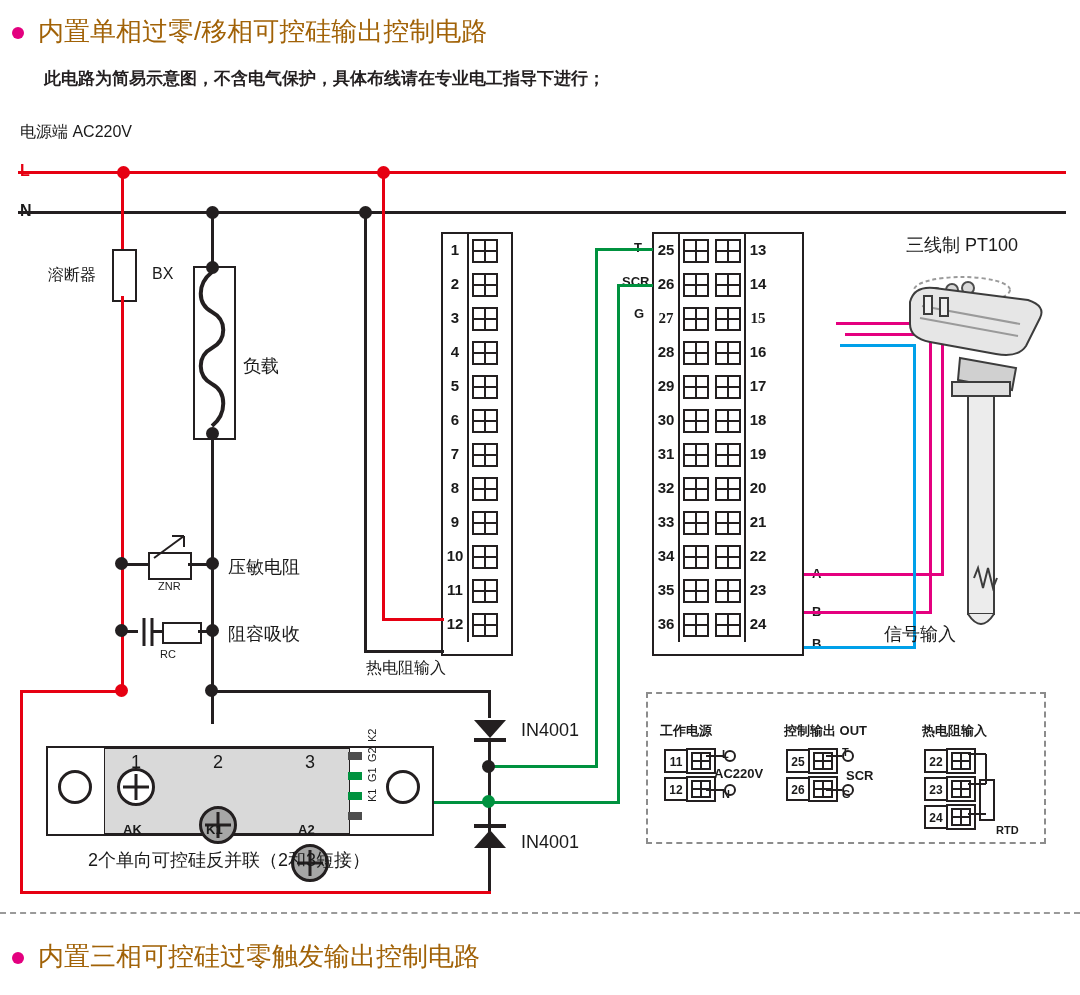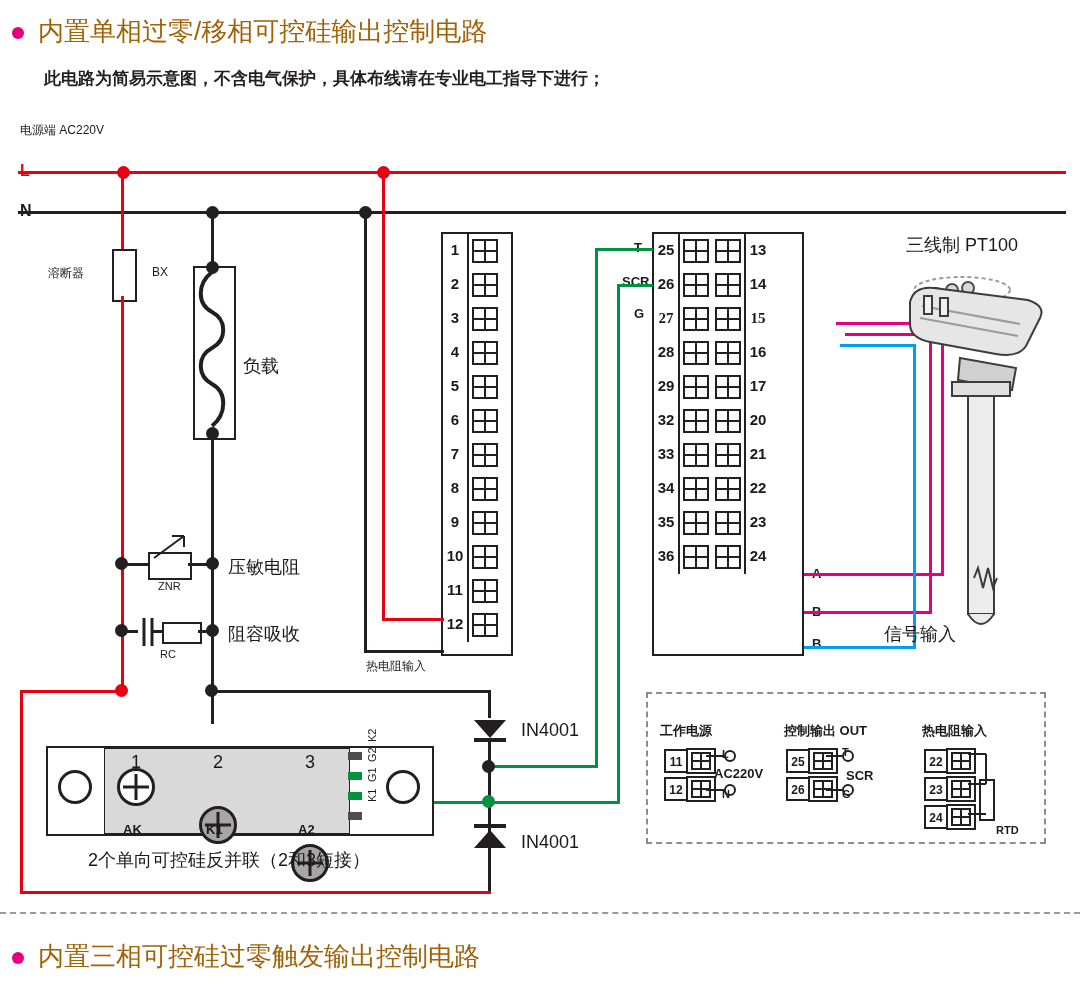--- a/index.html
+++ b/index.html
@@ -15,21 +15,21 @@
   
   .bullet{
     width:12px;height:12px;border-radius:50%;background:#e3007f;
   }
   .h1{
     font-size:26px;color:#a16207;white-space:nowrap;
   }
   .h2{
     font-size:17px;font-weight:bold;color:#231f20;white-space:nowrap;
   }
-  .lbl{font-size:12px;white-space:nowrap;text-align:right;}
+  .lbl{font-size:16px;white-space:nowrap;text-align:right;}
   .lbl-b{font-size:13px;font-weight:bold;white-space:nowrap;}
   .lbl-s{font-size:11px;white-space:nowrap;}
   .lbl-m{font-size:18px;white-space:nowrap;}
   .lbl-L{font-size:16px;font-weight:bold;white-space:nowrap;}
 
   
   .wire-red{background:#e60012;}
   .wire-blk{background:#231f20;}
   .wire-grn{background:#00923f;}
   .wire-mag{background:#e4007f;}
@@ -241,20 +241,32 @@
     <div class="tnum" style="line-height:32px;">28</div>
     <div class="screw"></div>
     <div class="screw"></div>
     <div class="tnum" style="border-right:none;border-left:2px solid #231f20;line-height:32px;">16</div>
   </div>
   <div class="trow" style="height:34px;">
     <div class="tnum" style="line-height:32px;">29</div>
     <div class="screw"></div>
     <div class="screw"></div>
     <div class="tnum" style="border-right:none;border-left:2px solid #231f20;line-height:32px;">17</div>
+  </div>
+  <div class="trow" style="height:34px;">
+    <div class="tnum" style="line-height:32px;">30</div>
+    <div class="screw"></div>
+    <div class="screw"></div>
+    <div class="tnum" style="border-right:none;border-left:2px solid #231f20;line-height:32px;">18</div>
+  </div>
+  <div class="trow" style="height:34px;">
+    <div class="tnum" style="line-height:32px;">31</div>
+    <div class="screw"></div>
+    <div class="screw"></div>
+    <div class="tnum" style="border-right:none;border-left:2px solid #231f20;line-height:32px;">19</div>
   </div>
   <div class="trow" style="height:34px;">
     <div class="tnum" style="line-height:32px;">32</div>
     <div class="screw"></div>
     <div class="screw"></div>
     <div class="tnum" style="border-right:none;border-left:2px solid #231f20;line-height:32px;">20</div>
   </div>
   <div class="trow" style="height:34px;">
     <div class="tnum" style="line-height:32px;">33</div>
     <div class="screw"></div>

